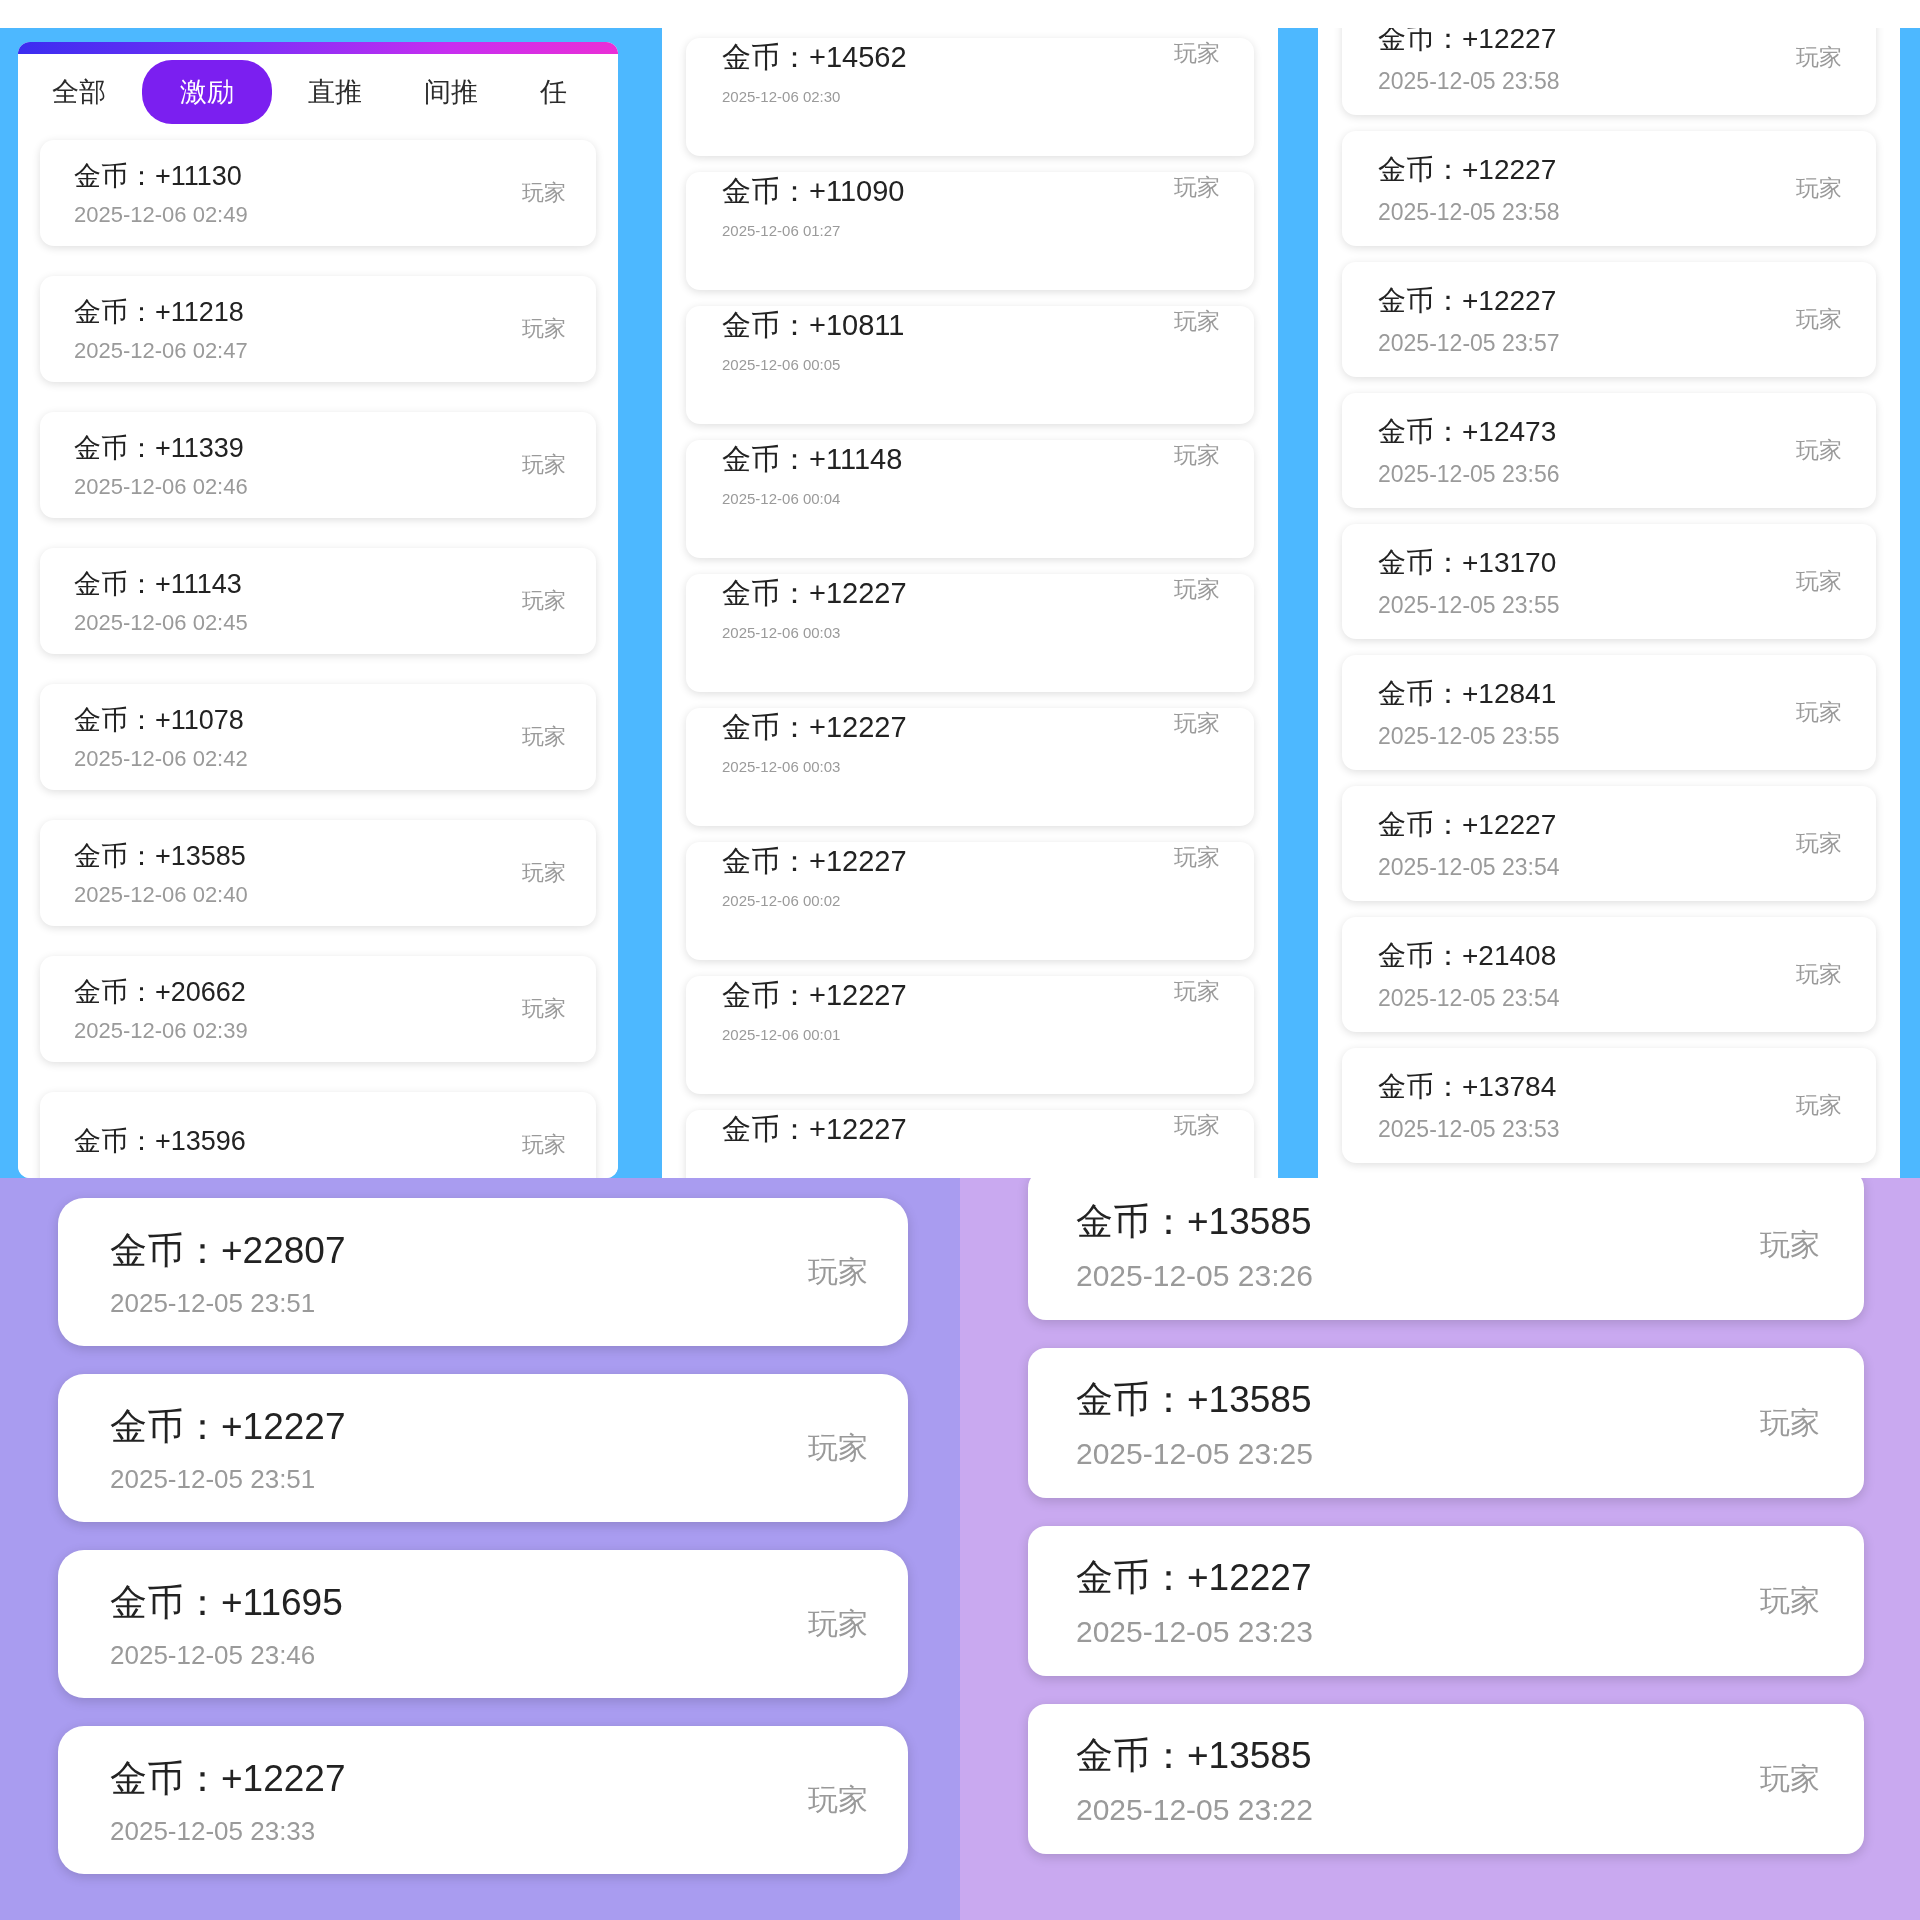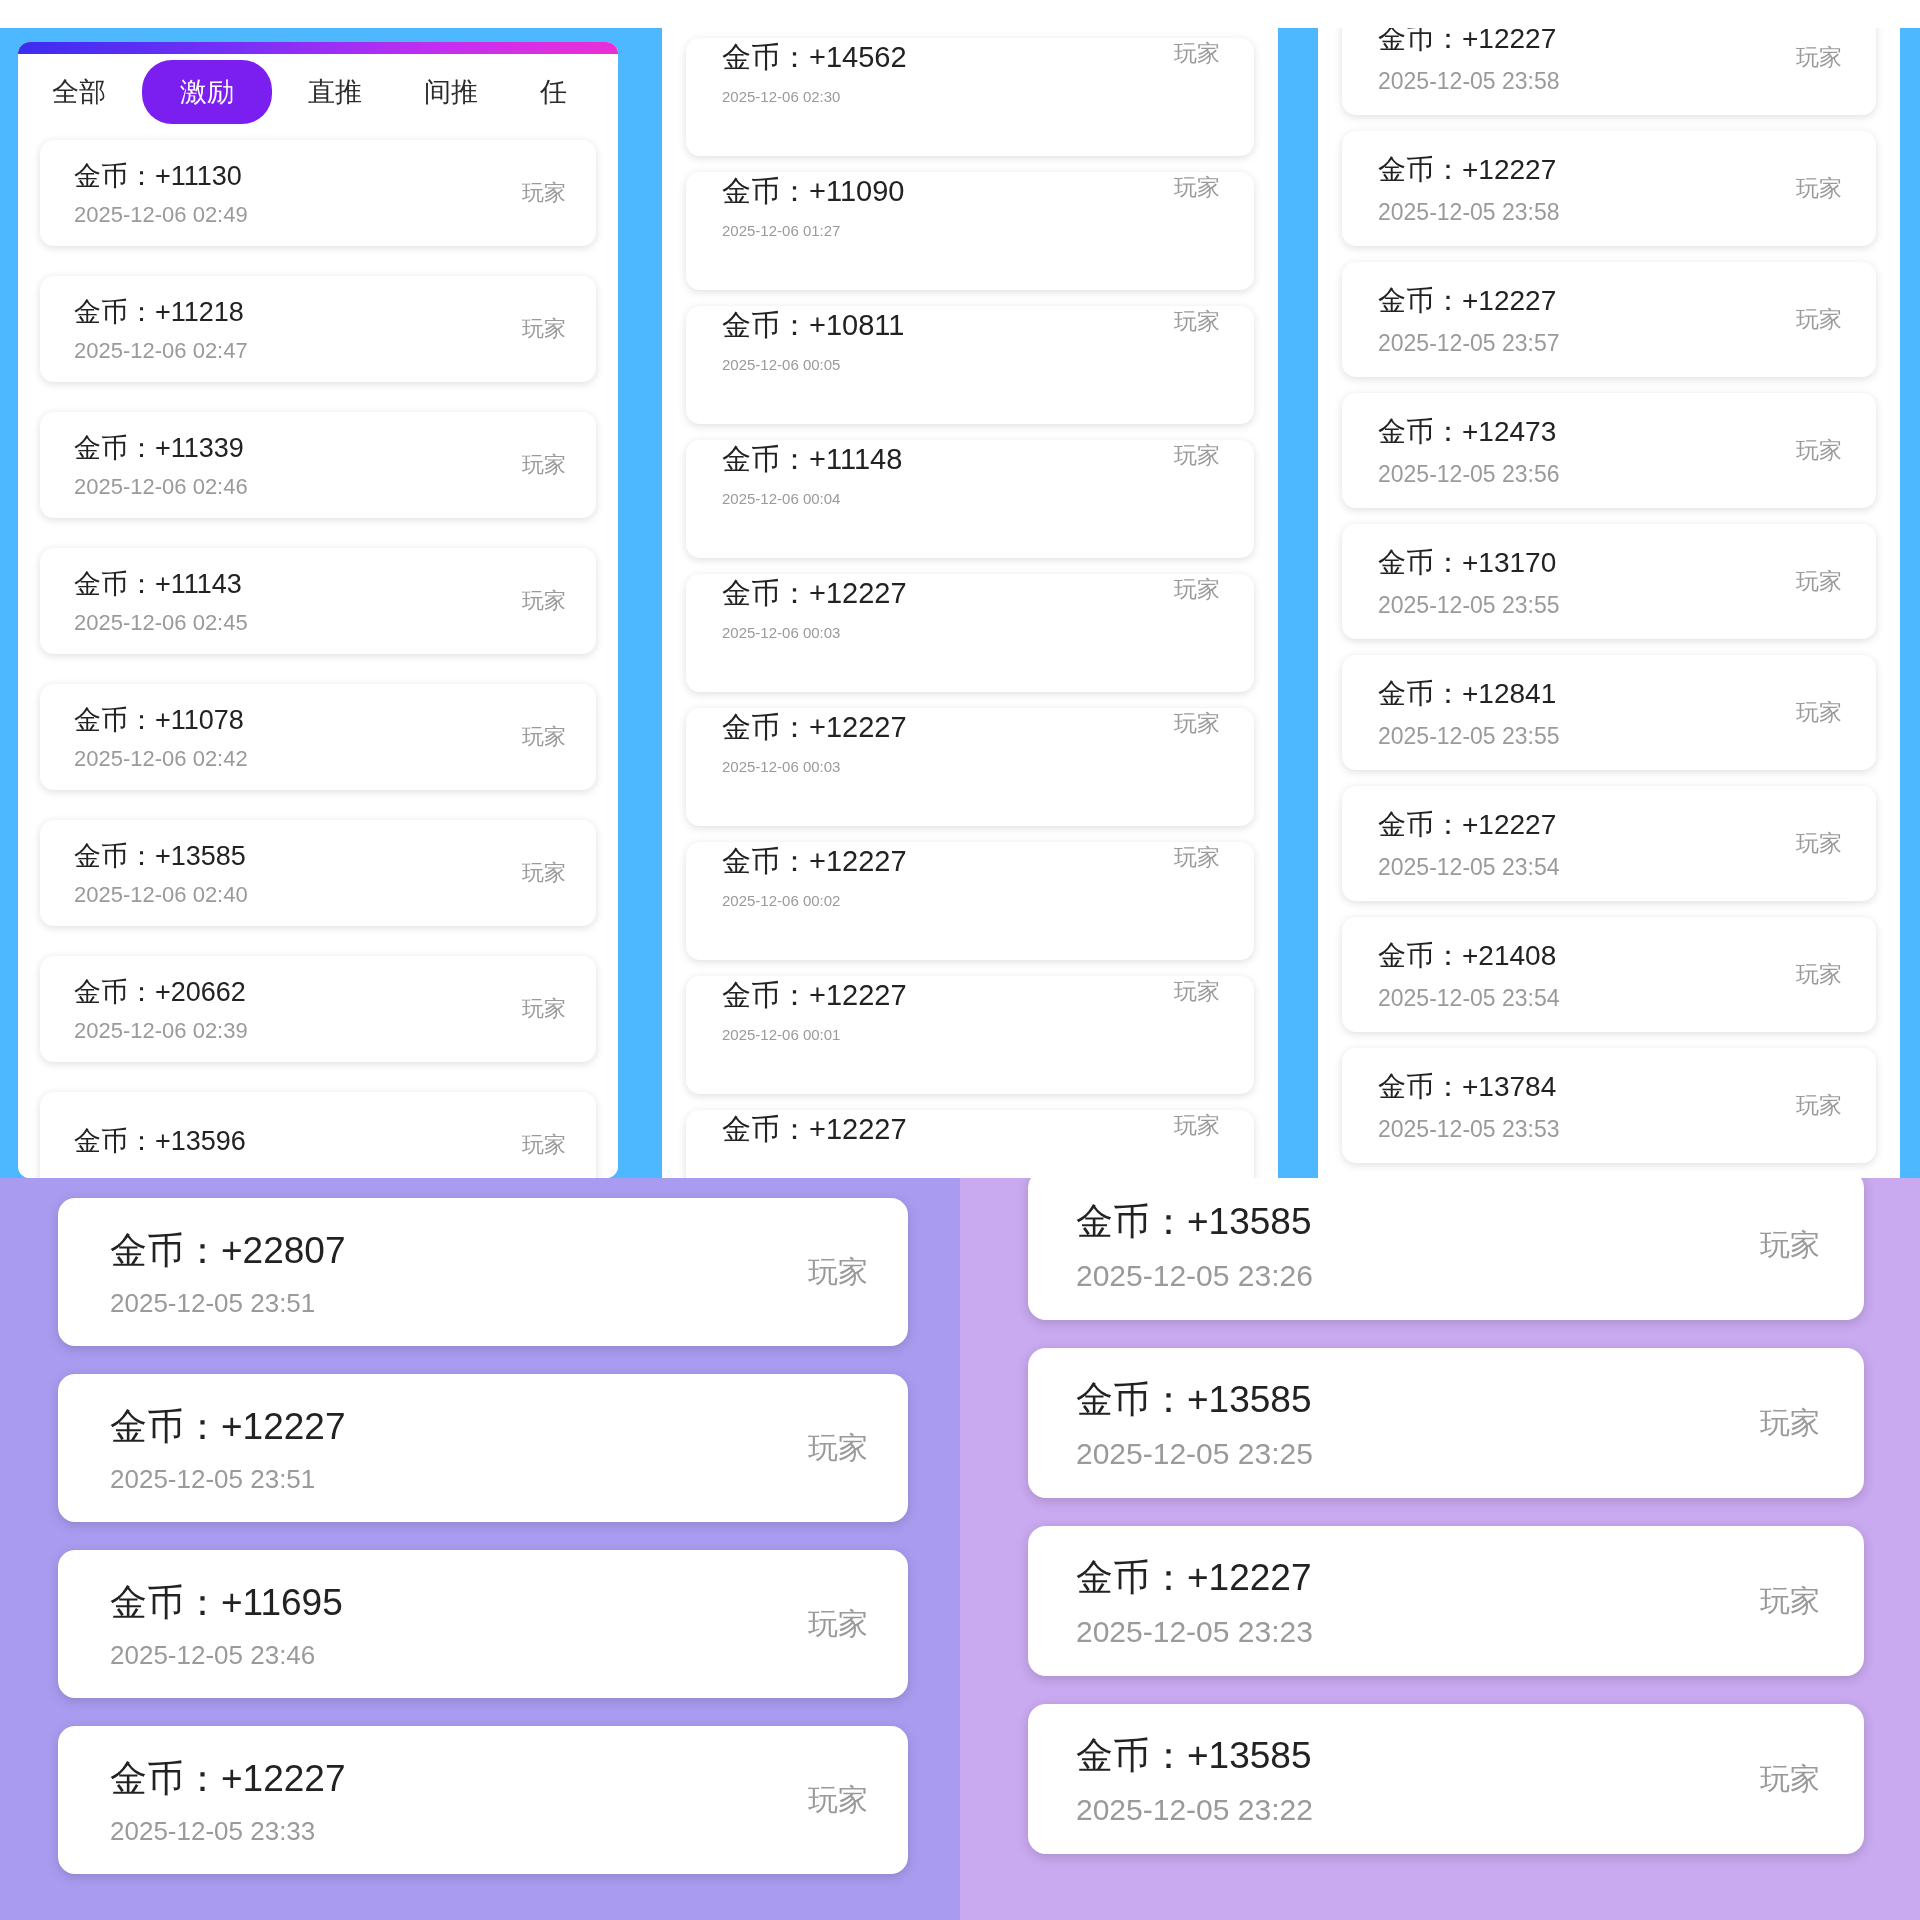--- a/index.html
+++ b/index.html
@@ -147,21 +147,21 @@
   .bl-wrap { position: absolute; left: 0; top: 0; width: 960px; height: 770px; background: #a99cf0; }
   .p-bl .frame {
     position: absolute;
     left: 26px; top: 10px; right: 20px; bottom: 0;
     background: transparent;
     overflow: hidden;
   }
   .list-bl { position: absolute; inset: 0; padding: 10px 32px 0 32px; overflow: hidden; }
   .card-bl {
     background: #ffffff;
-    border-radius: 17px;
+    border-radius: 26px;
     box-shadow: 0 3px 12px rgba(0,0,0,0.16);
     height: 148px;
     margin-bottom: 28px;
     display: flex;
     align-items: center;
     justify-content: space-between;
     padding: 0 40px 0 52px;
   }
   .card-bl .amount { font-size: 37px; color: #222; margin-bottom: 12px; }
   .card-bl .time { font-size: 26px; color: #9a9a9a; }

